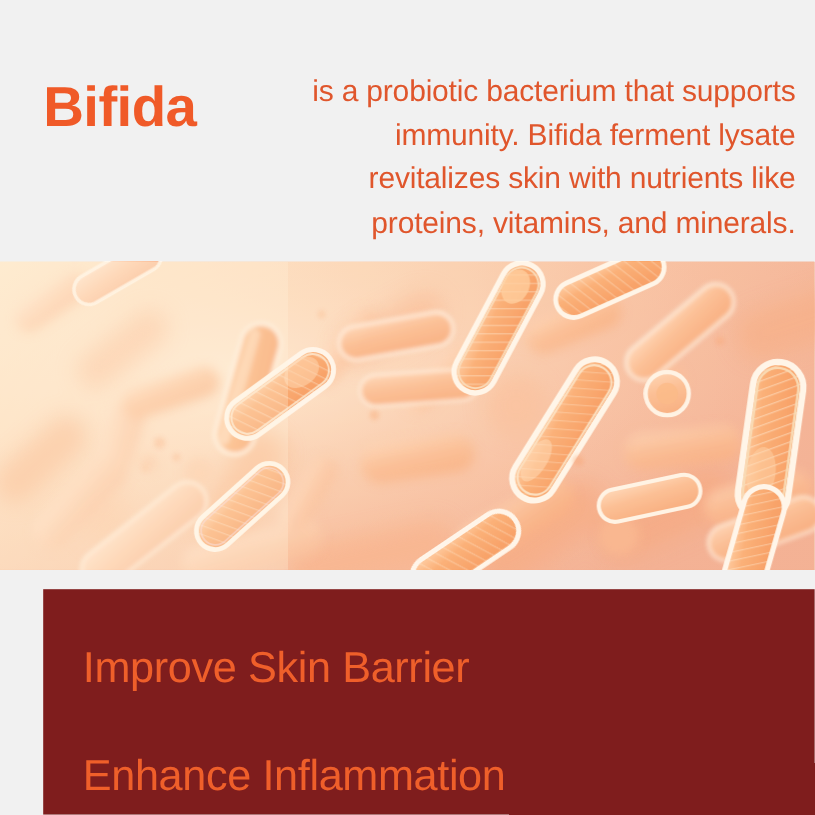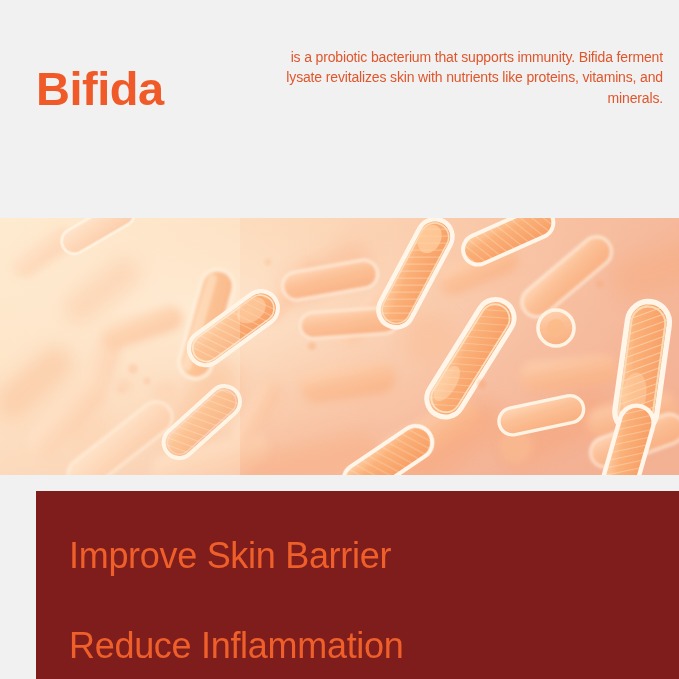--- a/index.html
+++ b/index.html
@@ -40,21 +40,21 @@
     letter-spacing: -0.5px;
     color: #f05a28;
     line-height: 1.05;
     white-space: nowrap;
   }
   .intro-body {
     position: absolute;
     left: 259px;
     top: 33px;
     width: 404px;
-    font-size: 14px;
+    font-size: 25px;
     font-weight: 400;
     line-height: 1.46;
     color: #e0562c;
     letter-spacing: -0.15px;
   }
 
   
   .band {
     position: absolute;
     left: 0;
@@ -331,16 +331,16 @@
         </g>
 
         <rect x="0" y="0" width="679" height="257" fill="#ffd9b5" opacity="0.13"></rect>
         <rect x="0" y="0" width="240" height="257" fill="#fff0da" opacity="0.28"></rect>
       </g>
     </svg>
   </section>
 
   <section class="benefits">
     <div class="benefit-line l0">Improve Skin Barrier</div>
-    <div class="benefit-line l2">Reduce Inflammation</div>
+    <div class="benefit-line l2">Enhance Inflammation</div>
   </section>
 
 </div>
 
 </body></html>

